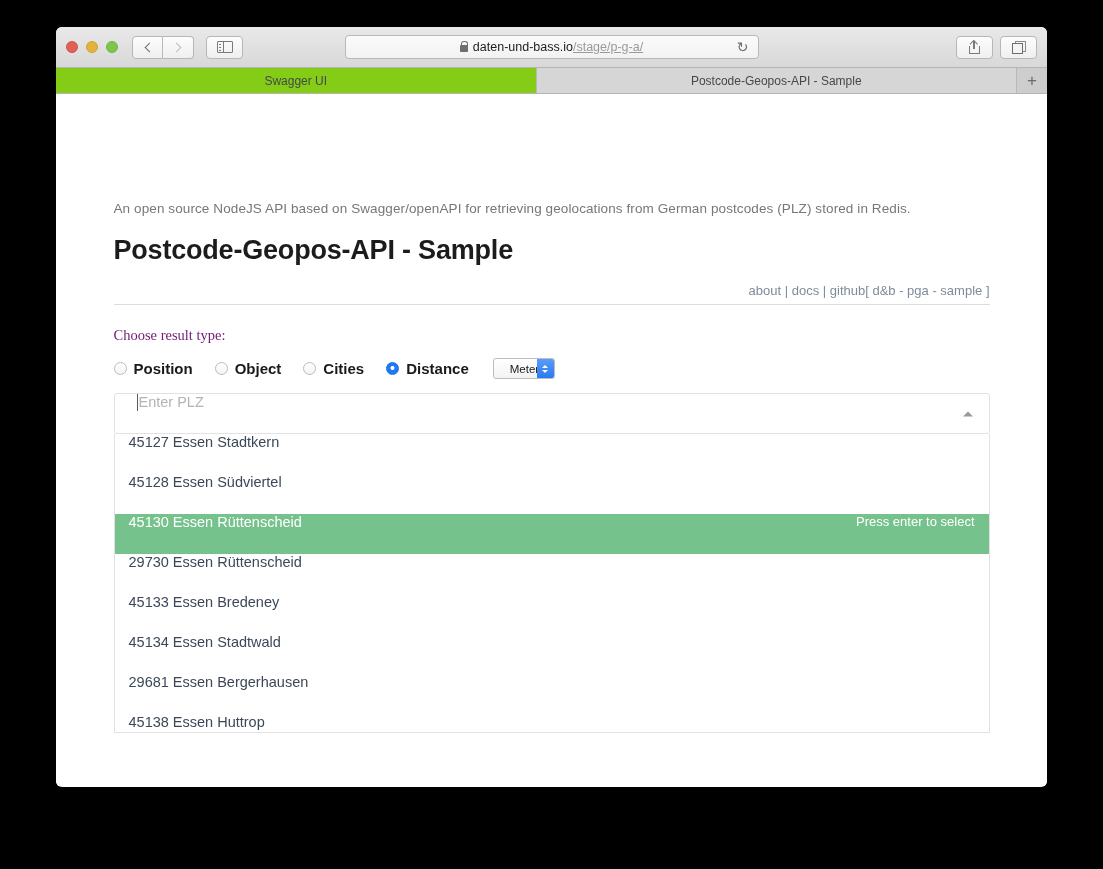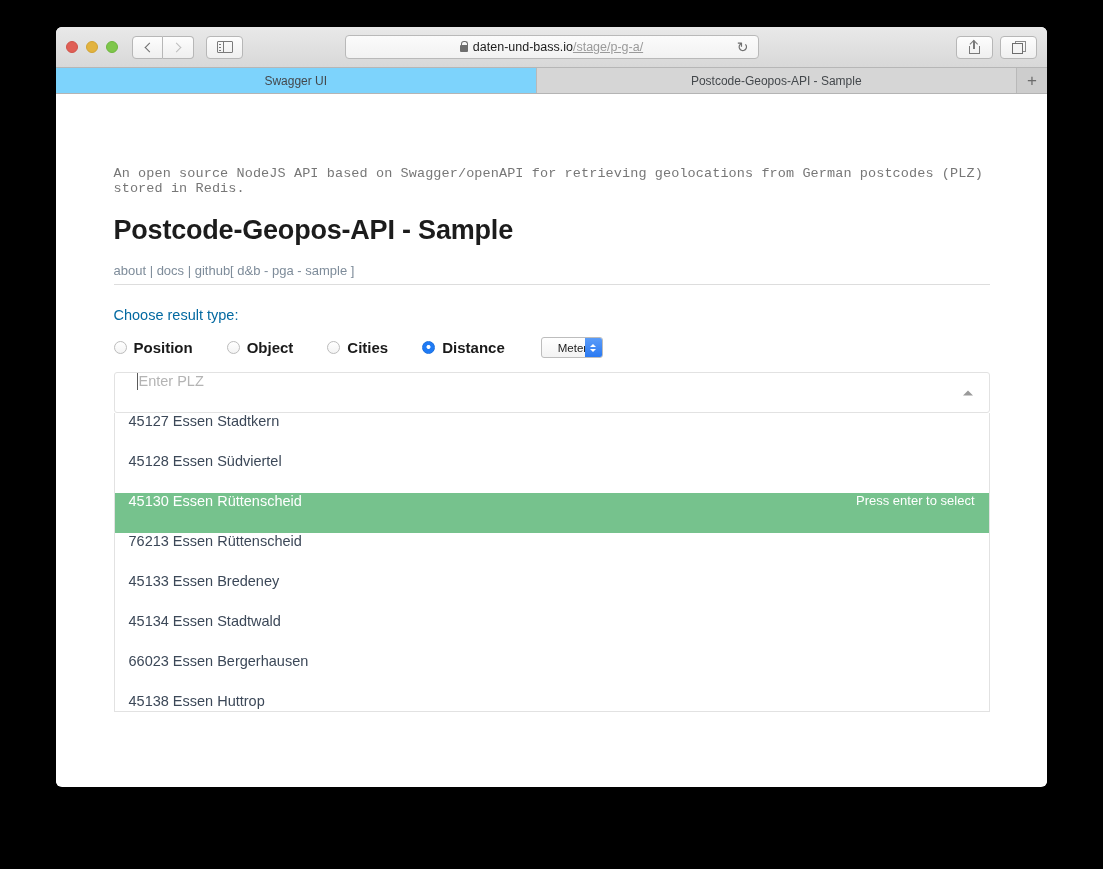--- a/index.html
+++ b/index.html
@@ -120,21 +120,21 @@
     height: 26px;
     background: #d3d3d3;
     border-bottom: 1px solid #b4b4b4;
     display: flex;
   }
   .tab {
     flex: 1;
     display: flex; align-items: center; justify-content: center;
     font-size: 12px; color: #44484c;
     border-right: 1px solid #b9b9b9;
-    background: #7dd3fc;
+    background: #84cc16;
   }
   .tab.active { background: #d6d6d6; }
   .tab-new {
     width: 30px;
     display: flex; align-items: center; justify-content: center;
     font-size: 17px; color: #6b6b6b; font-weight: 300;
     background: #cdcdcd;
   }
 
   
@@ -142,45 +142,45 @@
     background: #ffffff;
     height: calc(100% - 68px);
     padding: 0 56px;
     position: relative;
     overflow: hidden;
   }
   .content { width: 876px; margin: 0 auto; position: relative; }
 
   .intro {
     font-size: 13.5px; color: #777777;
-    padding-top: 72px;
+    padding-top: 107px;
     letter-spacing: 0.1px;
-    font-family: Liberation Mono, monospace;
   }
 
   .page-title {
     font-size: 27px; font-weight: bold; color: #1c1c1c;
     margin-top: 19px; letter-spacing: -0.2px;
   }
 
   .links-row {
-    text-align: left;
+    text-align: right;
     font-size: 13px; color: #7e8c9a;
     margin-top: 17px;
     padding-bottom: 6px;
     border-bottom: 1px solid #dddddd;
   }
   .links-row a { color: #7e8c9a; text-decoration: none; }
 
   .field-label {
-    font-size: 14.5px; color: #0369a1;
+    font-size: 14.5px; color: #701a75;
     margin-top: 22px;
-  }
-
-  .radio-row { display: flex; align-items: center; margin-top: 14px; gap: 12px; }
+    font-family: Liberation Serif, serif;
+  }
+
+  .radio-row { display: flex; align-items: center; margin-top: 14px; gap: 0; }
   .radio-item { display: flex; align-items: center; margin-right: 22px; }
   .radio {
     width: 13px; height: 13px; border-radius: 50%;
     border: 1px solid #bcbcbc;
     background: linear-gradient(to bottom,#ffffff,#f4f4f4);
     margin-right: 7px; flex: none; position: relative;
   }
   .radio.checked {
     background: radial-gradient(circle at 50% 45%, #ffffff 0 1.6px, #1f7bf5 2.4px 100%);
     border-color: #1b6fdd;
@@ -355,30 +355,30 @@
             <span>45127 Essen Stadtkern</span>
           </div>
           <div class="combo-item">
             <span>45128 Essen Südviertel</span>
           </div>
           <div class="combo-item highlighted">
             <span>45130 Essen Rüttenscheid</span>
             <span class="combo-hint">Press enter to select</span>
           </div>
           <div class="combo-item">
-            <span>76213 Essen Rüttenscheid</span>
+            <span>29730 Essen Rüttenscheid</span>
           </div>
           <div class="combo-item">
             <span>45133 Essen Bredeney</span>
           </div>
           <div class="combo-item">
             <span>45134 Essen Stadtwald</span>
           </div>
           <div class="combo-item">
-            <span>66023 Essen Bergerhausen</span>
+            <span>29681 Essen Bergerhausen</span>
           </div>
           <div class="combo-item">
             <span>45138 Essen Huttrop</span>
           </div>
         </div>
       </div>
 
     </div>
   </div>
 </div>

